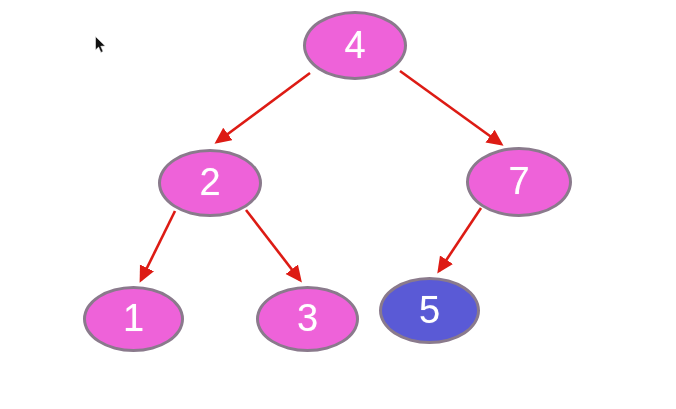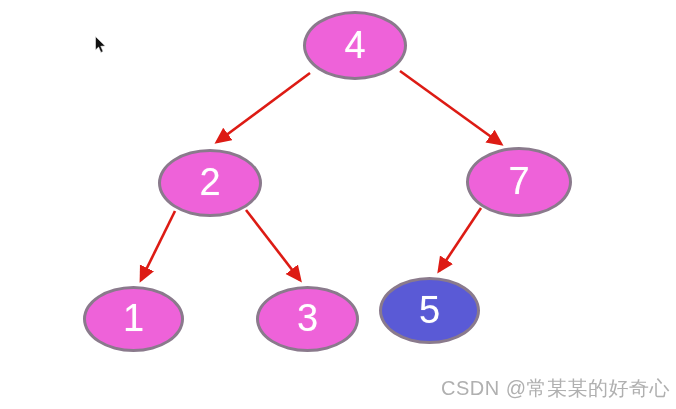--- a/index.html
+++ b/index.html
@@ -110,15 +110,14 @@
   </div>
 
   <div id="node-5" class="tree-node" style="background-color: rgb(90, 90, 214);">
     <span class="node-label">5</span>
   </div>
 
   <svg id="cursor" width="12" height="18" viewBox="0 0 12 18" xmlns="http://www.w3.org/2000/svg">
     <path d="M0.5 0.5 L0.5 14 L3.6 11.1 L5.9 16.4 L8.1 15.4 L5.8 10.3 L10.2 10 Z" fill="#111111" stroke="#f2f2f2" stroke-width="0.6"></path>
   </svg>
 
-  <div id="watermark">CSDN @常某某的好奇心</div>
 
 </div>
 
 </body></html>

